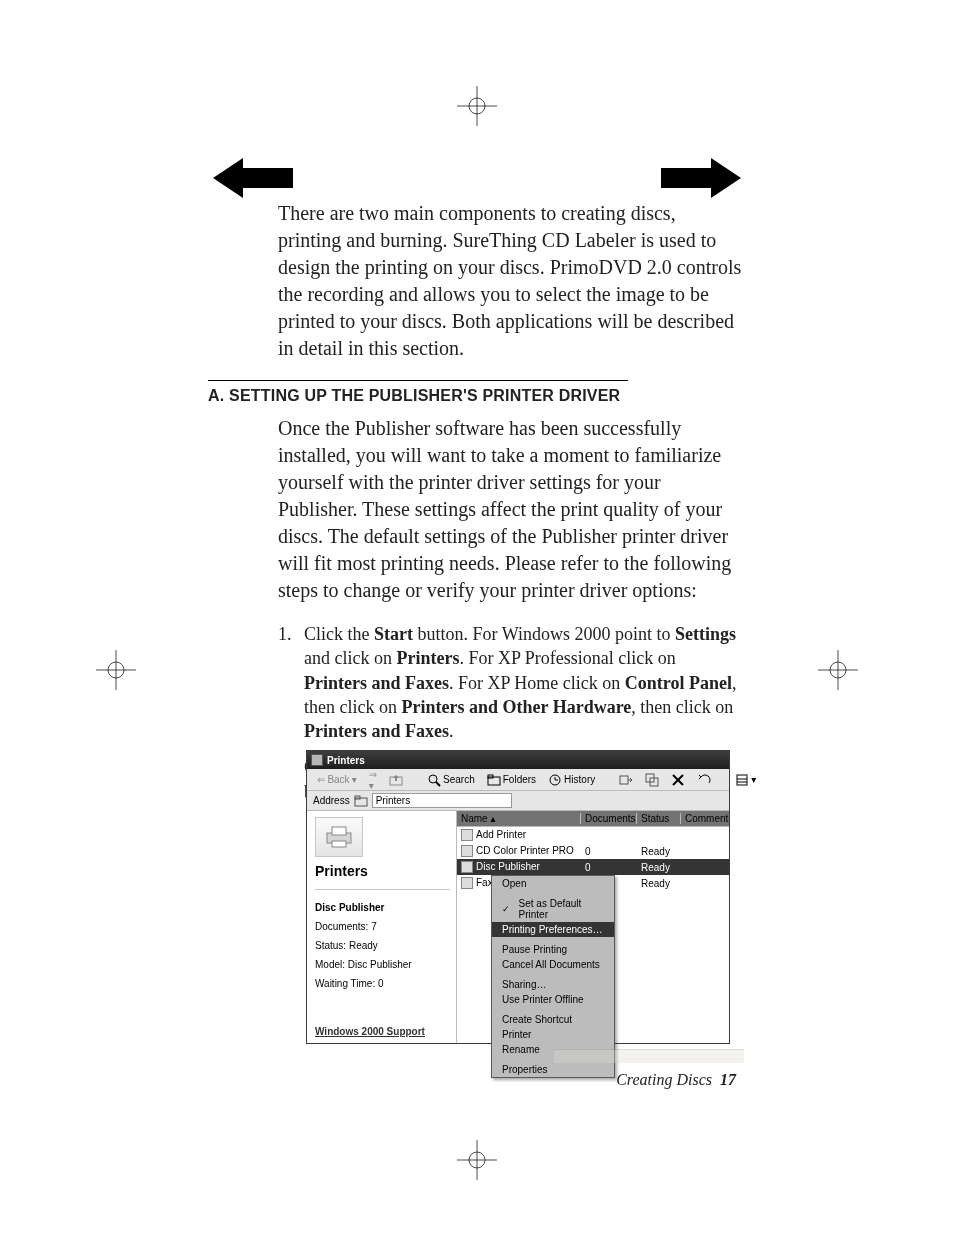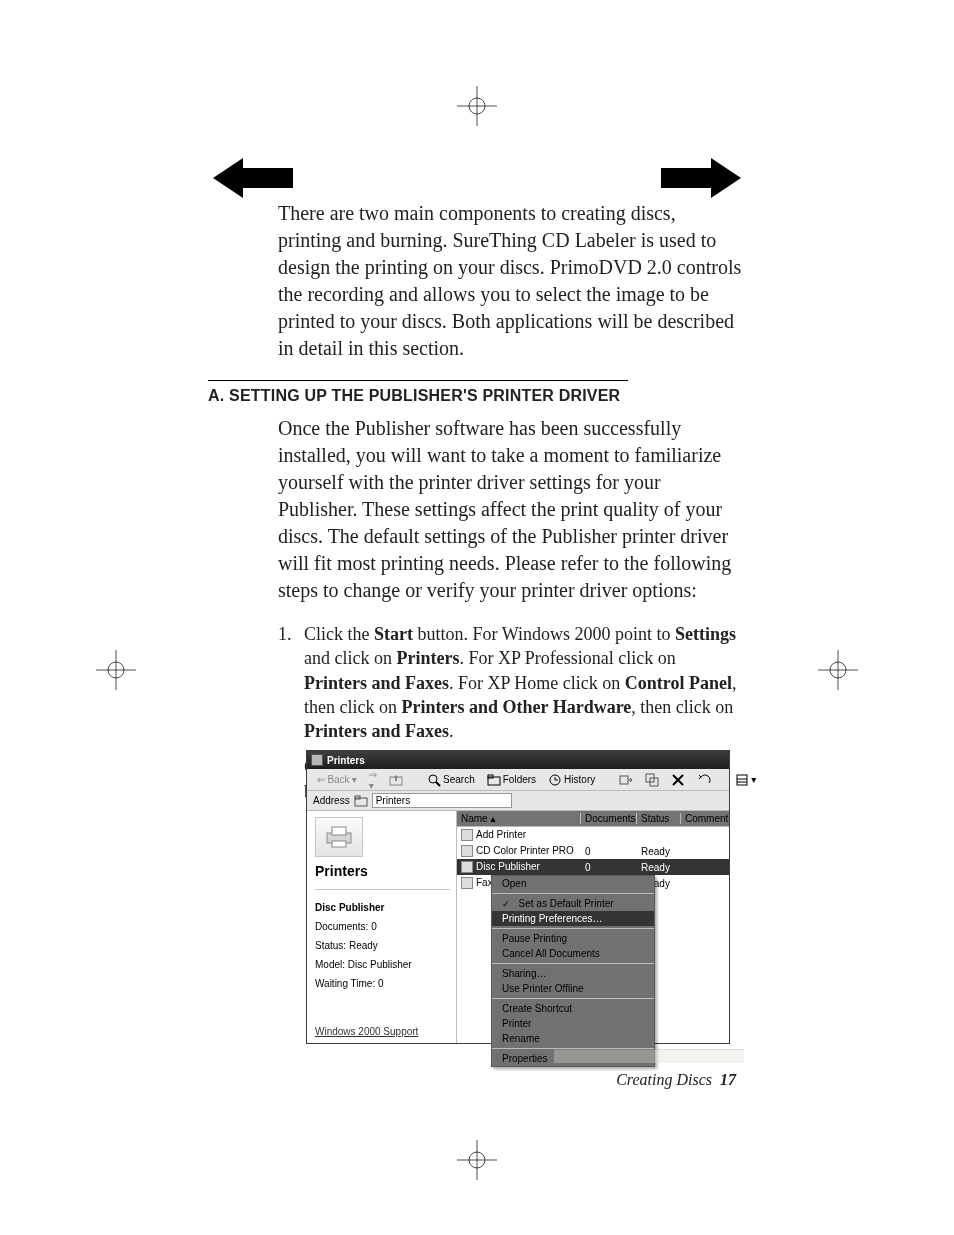--- a/index.html
+++ b/index.html
@@ -47,32 +47,32 @@
   .sep { width: 1px; height: 16px; background: #bdbbb1; margin: 0 4px; }
   .addr { background: #e9e7dd; border-bottom: 1px solid #bdbbb1; display: flex; align-items: center; padding: 2px 6px; height: 20px; gap: 4px; }
   .addr input { font-size: 10px; border: 1px solid #999; padding: 1px 3px; flex: 0 0 60px; background: #fff; }
   .win-body { display: flex; height: 232px; background: #fff; }
   .left-pane { width: 150px; border-right: 1px solid #bdbbb1; padding: 6px 6px 6px 8px; display: flex; flex-direction: column; gap: 8px; }
   .left-pane .ph-icon { width: 48px; height: 40px; border: 1px solid #c8c6bc; background: linear-gradient(#fbfbf8,#e6e4da); display:flex; align-items:center; justify-content:center; }
   .left-pane h4 { font-family: Arial, sans-serif; font-size: 14px; font-weight: bold; margin-top: -2px; }
   .left-pane hr { border: none; border-top: 1px solid #c8c6bc; margin: 2px 0 4px; }
   .left-pane .lbl { font-size: 10px; }
   .left-pane .bold { font-weight: bold; }
-  .left-pane .support { color: #2b2b8a; text-decoration: underline; margin-top: auto; }
+  .left-pane .support { color: #2b2b8a; text-decoration: underline; margin-top: auto; font-weight: bold; }
   .right-pane { flex: 1; display: flex; flex-direction: column; }
   .cols { display: grid; grid-template-columns: 1fr 56px 44px 48px; background: #737373; border-bottom: 1px solid #bdbbb1; font-size: 10px; height: 16px; align-items: center; }
   .cols div { padding: 0 4px; border-right: 1px solid #bdbbb1; white-space: nowrap; overflow: hidden; }
   .cols div:last-child { border-right: none; }
   .rlist { position: relative; flex: 1; }
   .prow { display: grid; grid-template-columns: 1fr 56px 44px 48px; font-size: 10px; height: 16px; align-items: center; }
   .prow div { padding: 0 4px; white-space: nowrap; overflow: hidden; }
   .prow .pname { display: flex; align-items: flex-start; gap: 3px; }
   .prow .picon { width: 12px; height: 12px; border: 1px solid #888; background: #ddd; }
   .prow.sel { background: #2f2f6f; color: #fff; }
-  .ctx { position: absolute; left: 34px; top: 48px; width: 164px; background: #8b5cf6; border: 1px solid #5a5a5a; box-shadow: 2px 2px 3px rgba(0,0,0,.35); font-size: 10px; }
+  .ctx { position: absolute; left: 34px; top: 48px; width: 124px; background: #f9a8d4; border: 1px solid #5a5a5a; box-shadow: 2px 2px 3px rgba(0,0,0,.35); font-size: 10px; }
   .ctx .mi { padding: 2px 10px; display: flex; align-items: center; gap: 6px; }
   .ctx .mi.sel { background: #2f2f6f; color: #fff; }
   .ctx hr { border: none; border-top: 1px solid #bdbbb1; margin: 2px 0; }
   .chk::before { content: "✓"; font-size: 9px; margin-right: 3px; }
 
   .footer-area { position: absolute; right: 218px; bottom: 146px; text-align: right; }
   .foot-rule { position: absolute; right: 210px; bottom: 172px; width: 190px; border-top: 1px solid #9e9c94; background:#dedcd3; height:14px; opacity:.35; }
   .footer-text { font-style: italic; font-family: Georgia, serif; font-size: 16px; }
   .footer-text .pg { font-weight: bold; font-style: italic; }
 
@@ -220,21 +220,21 @@
         <div class="ph-icon">
           <svg width="30" height="24" viewBox="0 0 30 24">
               <rect x="3" y="8" width="24" height="10" fill="#d8d6cc" stroke="#888"></rect>
               <rect x="8" y="2" width="14" height="8" fill="#fff" stroke="#888"></rect>
               <rect x="8" y="16" width="14" height="6" fill="#fff" stroke="#888"></rect>
             </svg>
         </div>
         <h4>Printers</h4>
         <hr>
         <div class="lbl bold">Disc Publisher</div>
-        <div class="lbl">Documents: 0</div>
+        <div class="lbl">Documents: 7</div>
         <div class="lbl">Status: Ready</div>
         <div class="lbl">Model: Disc Publisher</div>
         <div class="lbl">Waiting Time: 0</div>
         <div class="lbl support">Windows 2000 Support</div>
       </div>
       <div class="right-pane">
         <div class="cols">
           <div>Name  ▴</div>
           <div>Documents</div>
           <div>Status</div>

